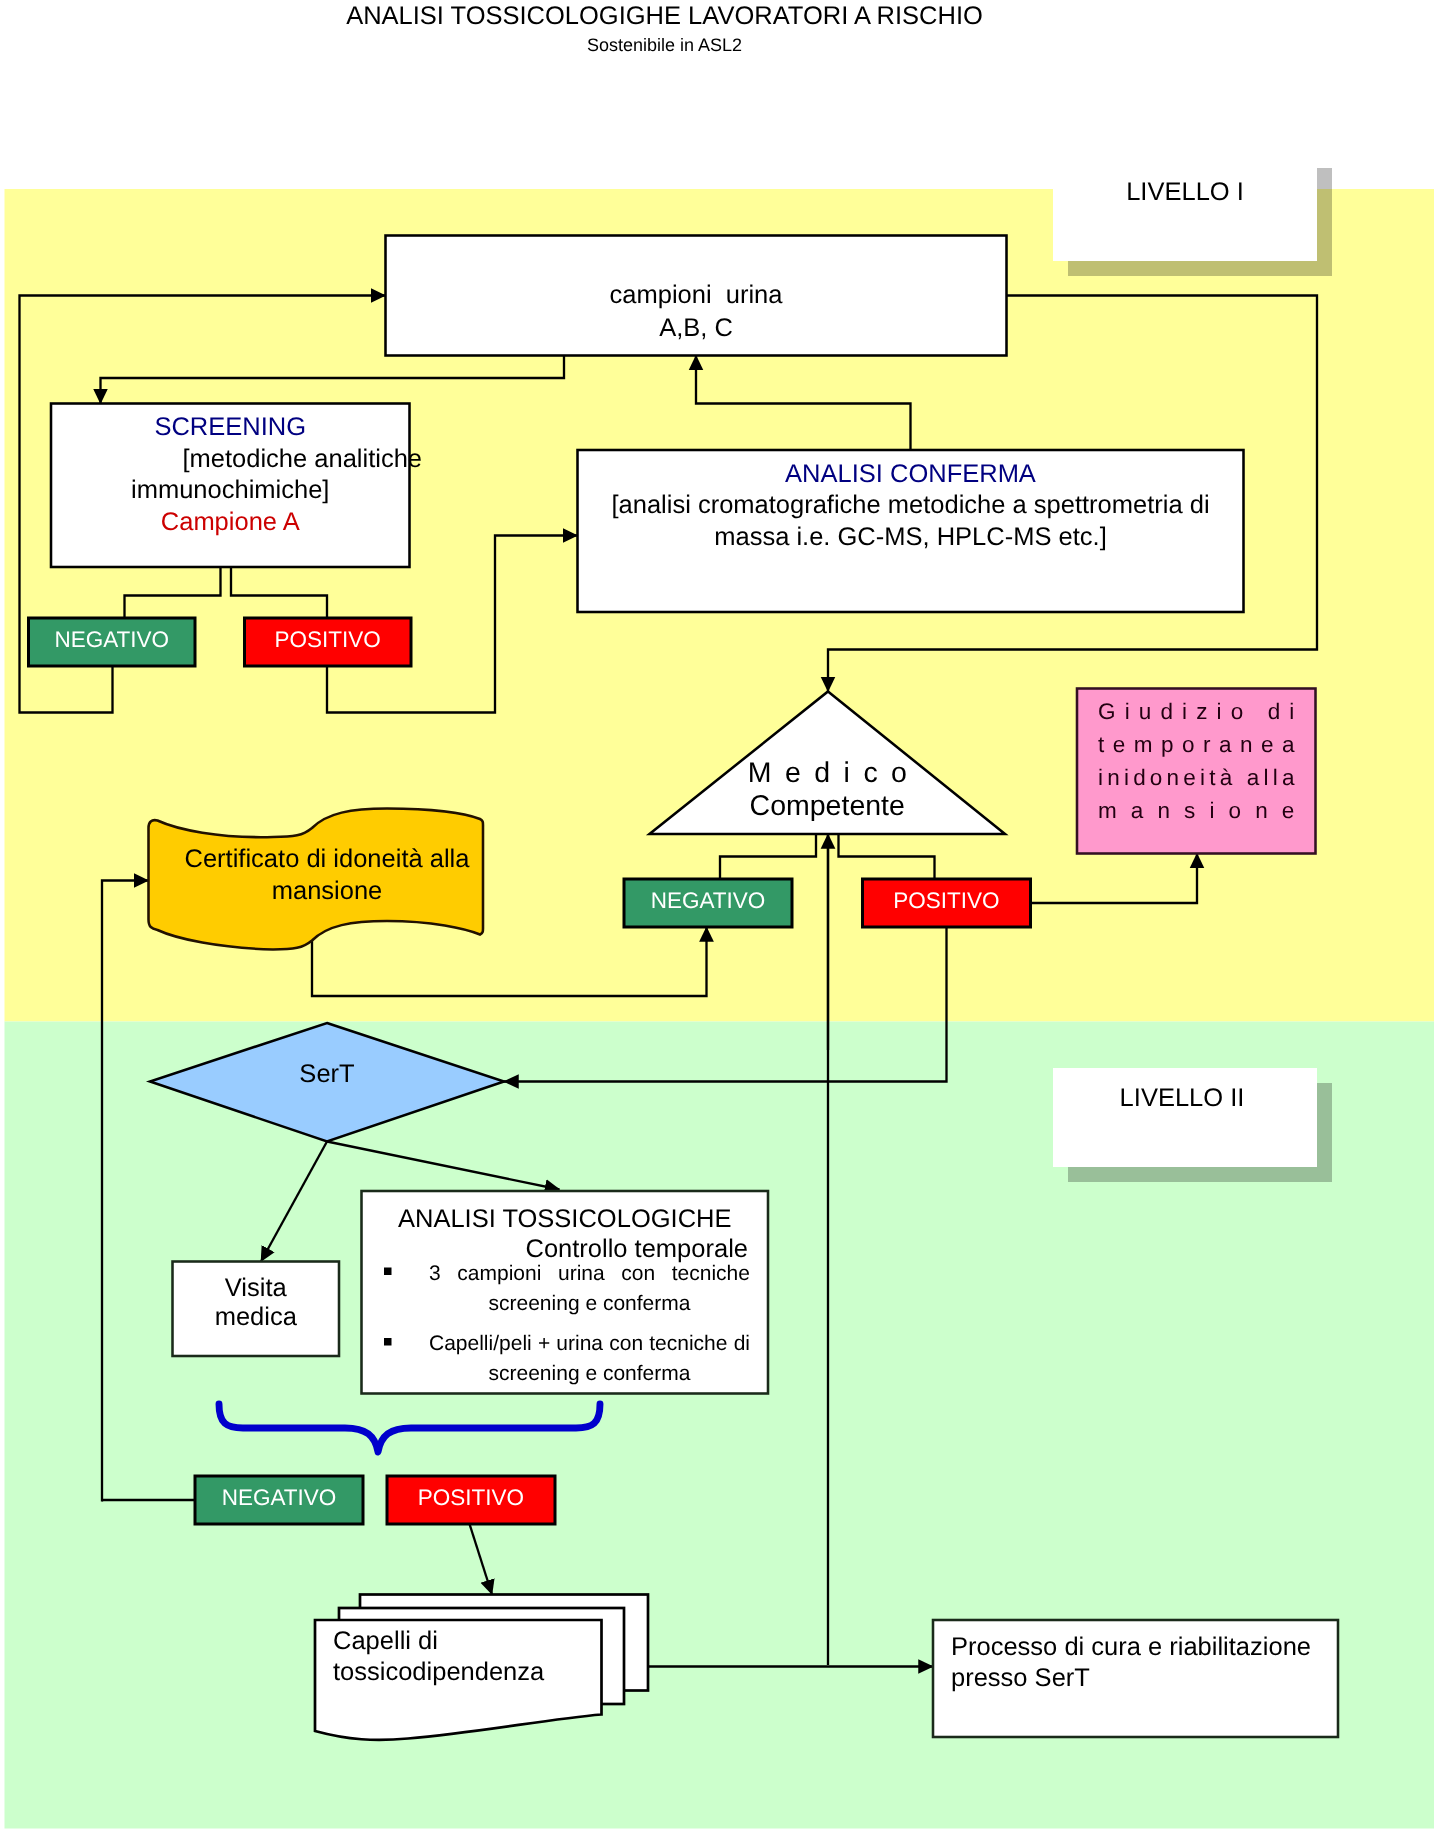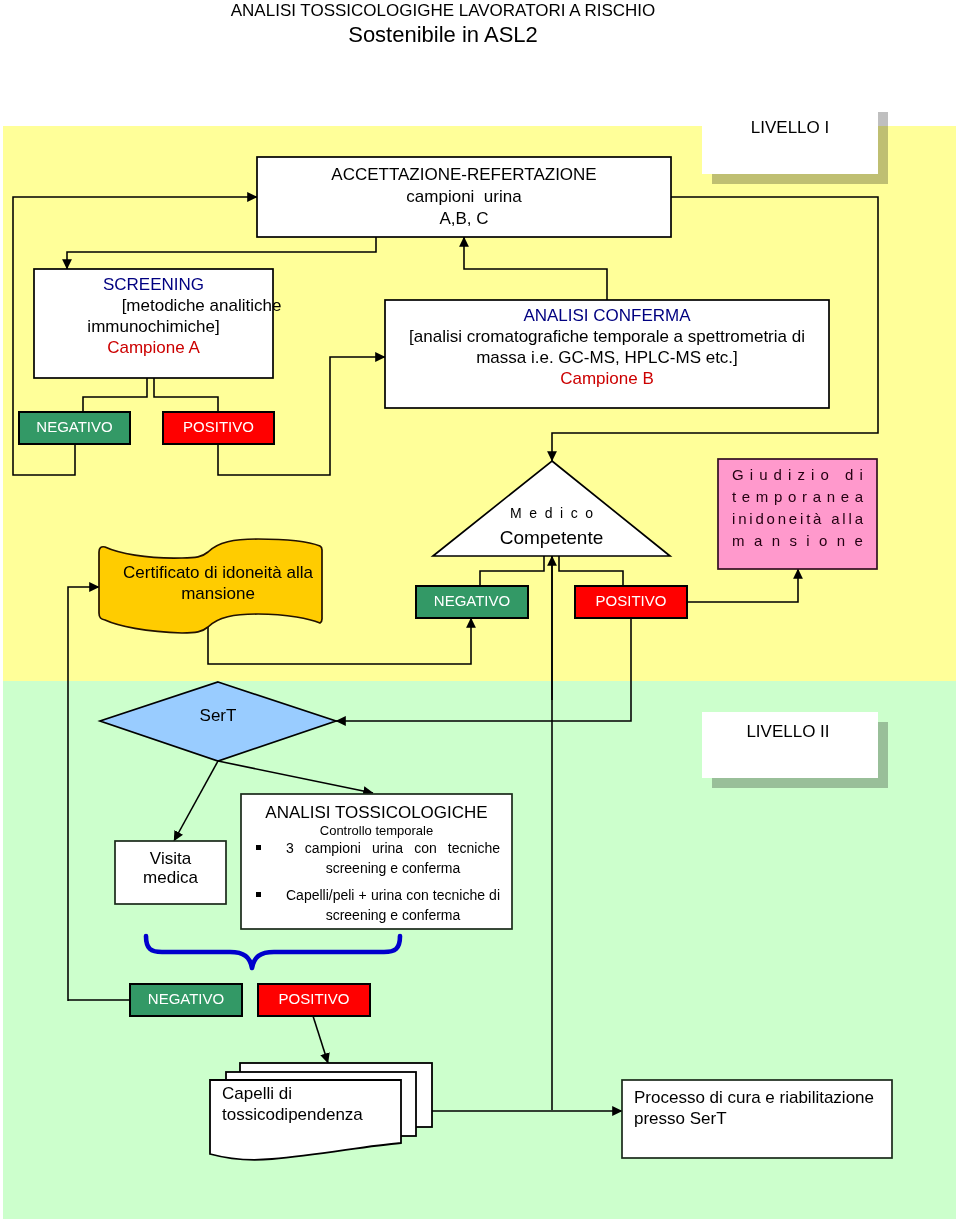--- a/index.html
+++ b/index.html
@@ -17,21 +17,21 @@
 </style>
 </head>
 <body>
 
 <div id="stage">
 
   <div class="band" style="left:3px;top:126px;width:953px;height:555px;background:#FFFF99;"></div>
   <div class="band" style="left:3px;top:681px;width:953px;height:538px;background:#CCFFCC;"></div>
 
   <div class="txt" style="left:0;top:2px;width:886px;font-size:17px;">ANALISI TOSSICOLOGIGHE LAVORATORI A RISCHIO</div>
-  <div class="txt" style="left:0;top:24px;width:886px;font-size:22px;">Sostenibile in ASL2</div>
+  <div class="txt" style="left:0;top:24px;width:886px;font-size:12px;">Sostenibile in ASL2</div>
 
   <div class="band" style="left:712px;top:112px;width:176px;height:72px;background:rgba(0,0,0,0.25);"></div>
   <div class="band" style="left:702px;top:102px;width:176px;height:72px;background:#ffffff;"></div>
   <div class="txt" style="left:702px;top:119px;width:176px;font-size:17px;">LIVELLO I</div>
 
   <div class="band" style="left:712px;top:722px;width:176px;height:66px;background:rgba(0,0,0,0.25);"></div>
   <div class="band" style="left:702px;top:712px;width:176px;height:66px;background:#ffffff;"></div>
   <div class="txt" style="left:702px;top:723px;width:172px;font-size:17px;">LIVELLO II</div>
 
   <svg class="layer" viewBox="0 0 960 1224">
@@ -103,38 +103,36 @@
     <rect x="115" y="841" width="111" height="63" fill="#fff" stroke="#1a2a1a" stroke-width="1.7"></rect>
     <rect x="241" y="794" width="271" height="135" fill="#fff" stroke="#1a2a1a" stroke-width="1.7"></rect>
     <rect x="130" y="984" width="112" height="32" fill="#339966" stroke="#000" stroke-width="2"></rect>
     <rect x="258" y="984" width="112" height="32" fill="#FF0000" stroke="#000" stroke-width="2"></rect>
     <rect x="240" y="1063" width="192" height="64" fill="#fff" stroke="#000" stroke-width="1.8"></rect>
     <rect x="226" y="1072" width="190" height="64" fill="#fff" stroke="#000" stroke-width="1.8"></rect>
     <path d="M210,1080 L401,1080 L401,1143 C365,1146 320,1155 272,1159 C250,1161 232,1160 210,1154 Z" fill="#fff" stroke="#000" stroke-width="1.8"></path>
     <rect x="622" y="1080" width="270" height="78" fill="#fff" stroke="#1a2a1a" stroke-width="1.7"></rect>
   </svg>
 
-  <div class="txt" style="left:257px;top:166px;width:414px;font-size:17px;">ACCETTAZIONE-REFERTAZIONE</div>
   <div class="txt" style="left:257px;top:188px;width:414px;font-size:17px;">campioni  urina</div>
   <div class="txt" style="left:257px;top:210px;width:414px;font-size:17px;">A,B, C</div>
 
   <div class="txt" style="left:34px;top:276px;width:239px;font-size:17px;color:#000080;">SCREENING</div>
   <div class="txt" style="left:34px;top:297px;width:239px;font-size:17px;padding-left:48px;">[metodiche analitiche</div>
   <div class="txt" style="left:34px;top:318px;width:239px;font-size:17px;">immunochimiche]</div>
   <div class="txt" style="left:34px;top:339px;width:239px;font-size:17px;color:#CC0000;">Campione A</div>
 
   <div class="txt" style="left:385px;top:307px;width:444px;font-size:17px;color:#000080;">ANALISI CONFERMA</div>
-  <div class="txt" style="left:385px;top:328px;width:444px;font-size:17px;">[analisi cromatografiche temporale a spettrometria di</div>
+  <div class="txt" style="left:385px;top:328px;width:444px;font-size:17px;">[analisi cromatografiche metodiche a spettrometria di</div>
   <div class="txt" style="left:385px;top:349px;width:444px;font-size:17px;">massa i.e. GC-MS, HPLC-MS etc.]</div>
-  <div class="txt" style="left:385px;top:370px;width:444px;font-size:17px;color:#CC0000;">Campione B</div>
 
   <div class="txt" style="left:19px;top:419px;width:111px;font-size:15px;color:#fff;">NEGATIVO</div>
   <div class="txt" style="left:163px;top:419px;width:111px;font-size:15px;color:#fff;">POSITIVO</div>
 
-  <div class="txt" style="left:434px;top:506px;width:237px;font-size:14px;letter-spacing:1.85px;">M e d i c o</div>
+  <div class="txt" style="left:434px;top:506px;width:237px;font-size:19px;letter-spacing:1.85px;">M e d i c o</div>
   <div class="txt" style="left:433px;top:528px;width:237px;font-size:19px;">Competente</div>
 
   <div class="jl" style="left:732px;top:467px;">
       <span>G</span>
       <span>i</span>
       <span>u</span>
       <span>d</span>
       <span>i</span>
       <span>z</span>
       <span>i</span>
@@ -188,21 +186,21 @@
 
   <div class="txt" style="left:113px;top:564px;width:210px;font-size:17px;text-align:center;">Certificato di idoneità alla</div>
   <div class="txt" style="left:113px;top:585px;width:210px;font-size:17px;text-align:center;">mansione</div>
 
   <div class="txt" style="left:160px;top:707px;width:116px;font-size:17px;">SerT</div>
 
   <div class="txt" style="left:115px;top:850px;width:111px;font-size:17px;">Visita</div>
   <div class="txt" style="left:115px;top:869px;width:111px;font-size:17px;">medica</div>
 
   <div class="txt" style="left:241px;top:804px;width:271px;font-size:17px;">ANALISI TOSSICOLOGICHE</div>
-  <div class="txt" style="left:241px;top:824px;width:271px;font-size:13px;">Controllo temporale</div>
+  <div class="txt" style="left:241px;top:824px;width:271px;font-size:17px;padding-left:48px;">Controllo temporale</div>
   <div class="bullet" style="left:256px;top:845px;"></div>
   <div class="bullet" style="left:256px;top:892px;"></div>
   <div class="jt" style="left:286px;top:841px;width:214px;">3 campioni urina con tecniche</div>
   <div class="txt" style="left:286px;top:861px;width:214px;font-size:14px;">screening e conferma</div>
   <div class="jt" style="left:286px;top:888px;width:214px;">Capelli/peli + urina con tecniche di</div>
   <div class="txt" style="left:286px;top:908px;width:214px;font-size:14px;">screening e conferma</div>
 
   <div class="txt" style="left:130px;top:991px;width:112px;font-size:15px;color:#fff;">NEGATIVO</div>
   <div class="txt" style="left:258px;top:991px;width:112px;font-size:15px;color:#fff;">POSITIVO</div>
 

